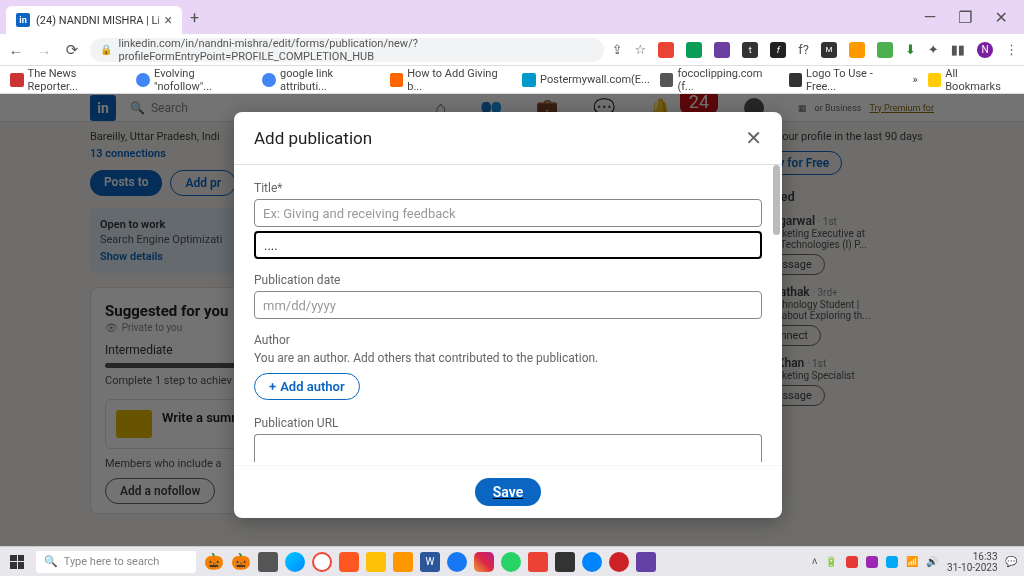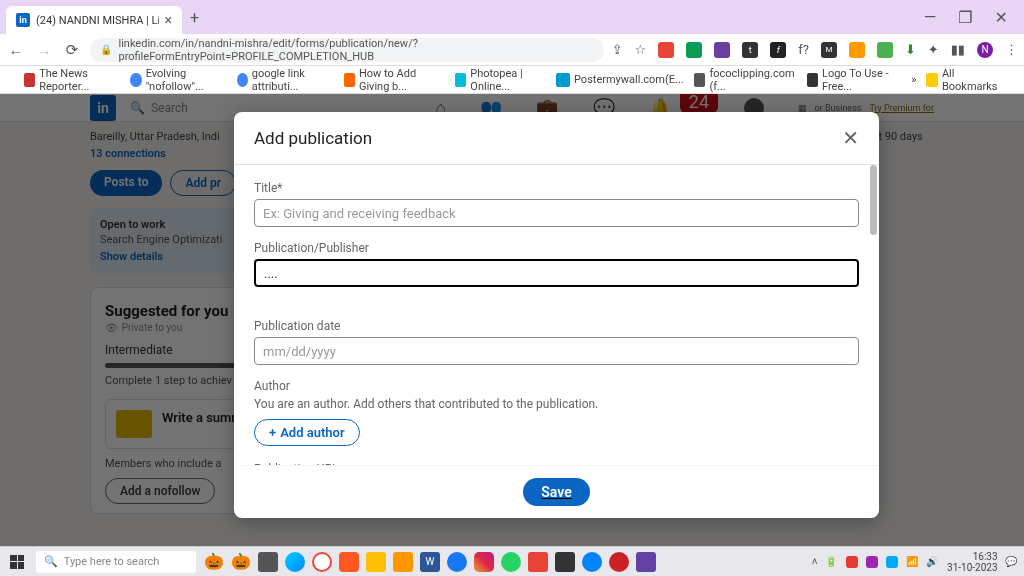--- a/index.html
+++ b/index.html
@@ -14,21 +14,21 @@
 .window-controls { margin-left: auto; display: flex; gap: 22px; padding-right: 10px; color: #555; }
 
 .url-bar-row { height: 32px; background: #fff; display: flex; align-items: center; padding: 0 6px; gap: 8px; border-bottom: 1px solid #ddd; }
 .nav-btn { font-size: 15px; color: #555; width: 20px; text-align: center; }
 .nav-btn.disabled { color: #bbb; }
 .url-field { flex: 1; display: flex; align-items: center; gap: 6px; background: #f1f3f4; border-radius: 12px; height: 24px; padding: 0 10px; font-size: 11px; color: #555; }
 .lock { font-size: 10px; }
 .url-actions { display: flex; gap: 12px; align-items: center; color: #555; font-size: 13px; }
 .ext-icon { width: 16px; height: 16px; border-radius: 3px; }
 
-.bookmarks-bar { height: 28px; background: #fff; display: flex; align-items: center; padding: 0 24px; gap: 10px; border-bottom: 1px solid #ddd; font-size: 11px; color: #444; }
+.bookmarks-bar { height: 28px; background: #fff; display: flex; align-items: center; padding: 0 10px; gap: 10px; border-bottom: 1px solid #ddd; font-size: 11px; color: #444; }
 .bm { display: flex; align-items: center; gap: 4px; }
 .bm-ico { width: 14px; height: 14px; border-radius: 2px; }
 
 .page-wrap { position: relative; height: 482px; background: #f3f2ef; overflow: hidden; }
 .overlay { position: absolute; inset: 0; background: rgba(0,0,0,0.55); z-index: 5; }
 
 .li-header { height: 28px; background: #fff; display: flex; align-items: center; padding: 0 90px; gap: 14px; border-bottom: 1px solid #ddd; position: relative; z-index: 1; }
 .li-logo { width: 26px; height: 26px; background: #0a66c2; color: #fff; display: flex; align-items: center; justify-content: center; border-radius: 3px; font-weight: bold; font-size: 14px; }
 .li-search { display: flex; align-items: center; gap: 6px; color: #888; font-size: 12px; flex: 0 0 160px; }
 .li-navicons { margin-left: auto; display: flex; gap: 34px; color: #666; align-items: center; }
@@ -66,21 +66,21 @@
 
 .right-card { font-size: 11px; color: #444; }
 .try-btn { border: 1px solid #0a66c2; color: #0a66c2; border-radius: 14px; padding: 4px 12px; font-size: 12px; font-weight: 600; display: inline-block; margin-top: 8px; }
 .sect-title { font-weight: 600; font-size: 13px; margin-top: 14px; }
 .person { margin-top: 10px; }
 .p-name { font-size: 12px; font-weight: 600; }
 .p-deg { font-size: 10px; color: #888; }
 .p-desc { font-size: 10px; color: #555; }
 .msg-btn { border: 1px solid #666; border-radius: 14px; padding: 3px 12px; font-size: 11px; display: inline-block; margin-top: 4px; }
 
-.modal { position: absolute; left: 234px; top: 18px; width: 645px; background: #fff; border-radius: 8px; z-index: 10; box-shadow: 0 4px 20px rgba(0,0,0,0.3); }
+.modal { position: absolute; left: 234px; top: 18px; width: 548px; background: #fff; border-radius: 8px; z-index: 10; box-shadow: 0 4px 20px rgba(0,0,0,0.3); }
 .modal-header { padding: 14px 20px; display: flex; align-items: center; justify-content: space-between; border-bottom: 1px solid #e0e0e0; }
 .modal-title { font-size: 17px; color: #222; font-weight: 400; }
 .modal-close { font-size: 20px; color: #666; }
 .modal-body { padding: 10px 20px 6px 20px; max-height: 300px; overflow: hidden; position: relative; }
 .scroll-ind { position: absolute; right: 2px; top: 0; width: 7px; height: 70px; background: #bbb; border-radius: 4px; }
 .fld-label { font-size: 12px; color: #666; margin-top: 6px; }
 .fld-input { width: 100%; border: 1px solid #888; border-radius: 4px; height: 28px; padding: 0 8px; font-size: 13px; margin-top: 4px; color: #333; }
 .fld-input.focused { border: 2px solid #000; }
 .fld-input::placeholder { color: #999; }
 .author-desc { font-size: 12px; color: #666; margin-top: 4px; }
@@ -156,24 +156,20 @@
     </div>
   <div class="bm">
       <span class="bm-ico" style="background:#4285f4;border-radius:50%"></span>
       <span>google link attributi...</span>
     </div>
   <div class="bm">
       <span class="bm-ico" style="background:#f60"></span>
       <span>How to Add Giving b...</span>
     </div>
   <div class="bm">
-      <span class="bm-ico" style="background:#0bd"></span>
-      <span>Photopea | Online...</span>
-    </div>
-  <div class="bm">
       <span class="bm-ico" style="background:#09c"></span>
       <span>Postermywall.com(E...</span>
     </div>
   <div class="bm">
       <span class="bm-ico" style="background:#555"></span>
       <span>fococlipping.com (f...</span>
     </div>
   <div class="bm">
       <span class="bm-ico" style="background:#333"></span>
       <span>Logo To Use - Free...</span>
@@ -270,23 +266,22 @@
 
   <div class="modal">
     <div class="modal-header">
       <div class="modal-title">Add publication</div>
       <div class="modal-close">✕</div>
     </div>
     <div class="modal-body">
       <div class="scroll-ind"></div>
       <div class="fld-label">Title*</div>
       <input class="fld-input" placeholder="Ex: Giving and receiving feedback" style="">
-      <div class="fld-label" style="margin-top:14px">Publication/Publisher</div>
       <input class="fld-input focused" value="...." style="">
-      <div class="fld-label" style="margin-top:32px">Publication date</div>
+      <div class="fld-label" style="margin-top:14px">Publication date</div>
       <input class="fld-input" placeholder="mm/dd/yyyy" style="">
       <div class="fld-label" style="margin-top:14px">Author</div>
       <div class="author-desc">You are an author. Add others that contributed to the publication.</div>
       <div class="add-author-btn">
           <span>+</span>
           <span>Add author</span>
         </div>
       <div class="fld-label" style="margin-top:16px">Publication URL</div>
       <input class="fld-input" style="border-bottom: none; border-radius: 4px 4px 0px 0px;">
     </div>

